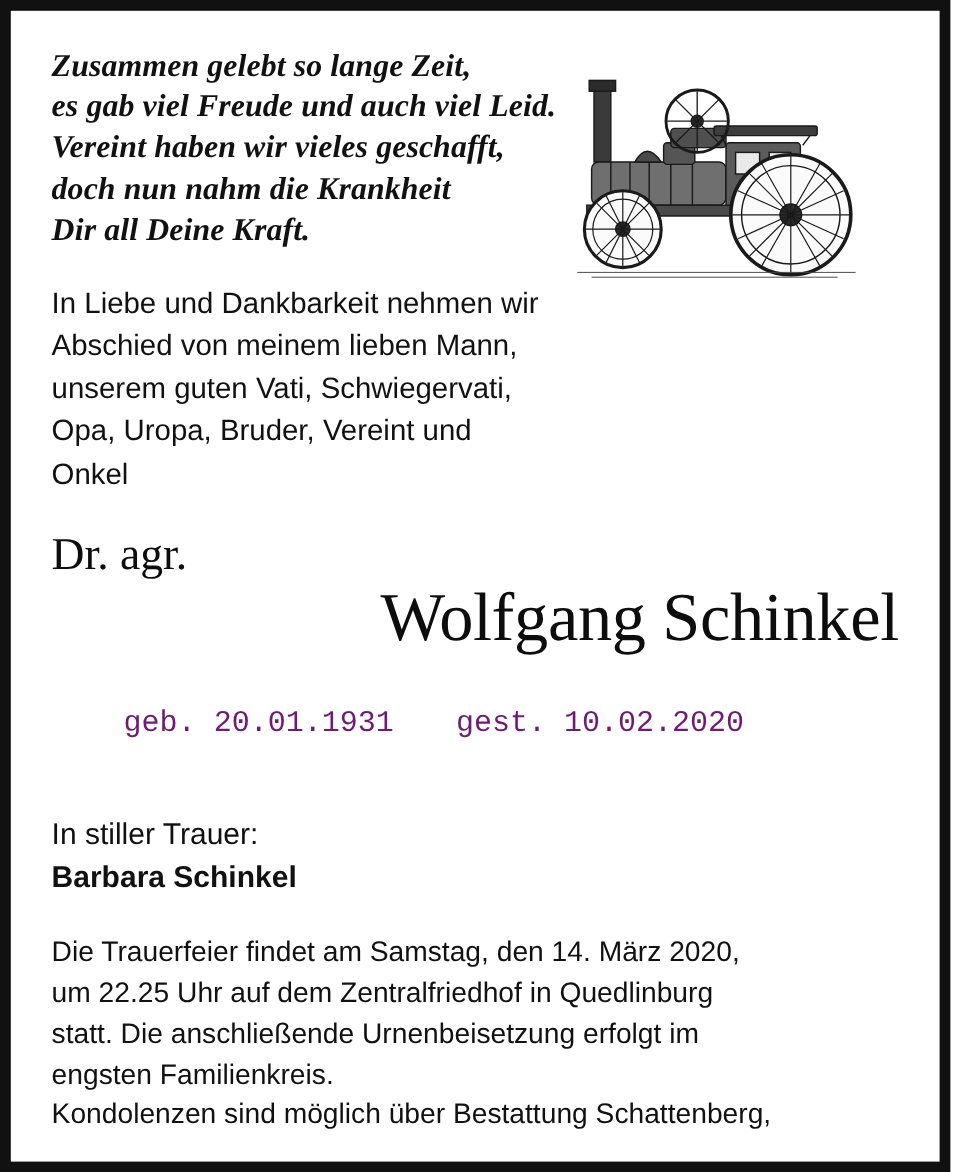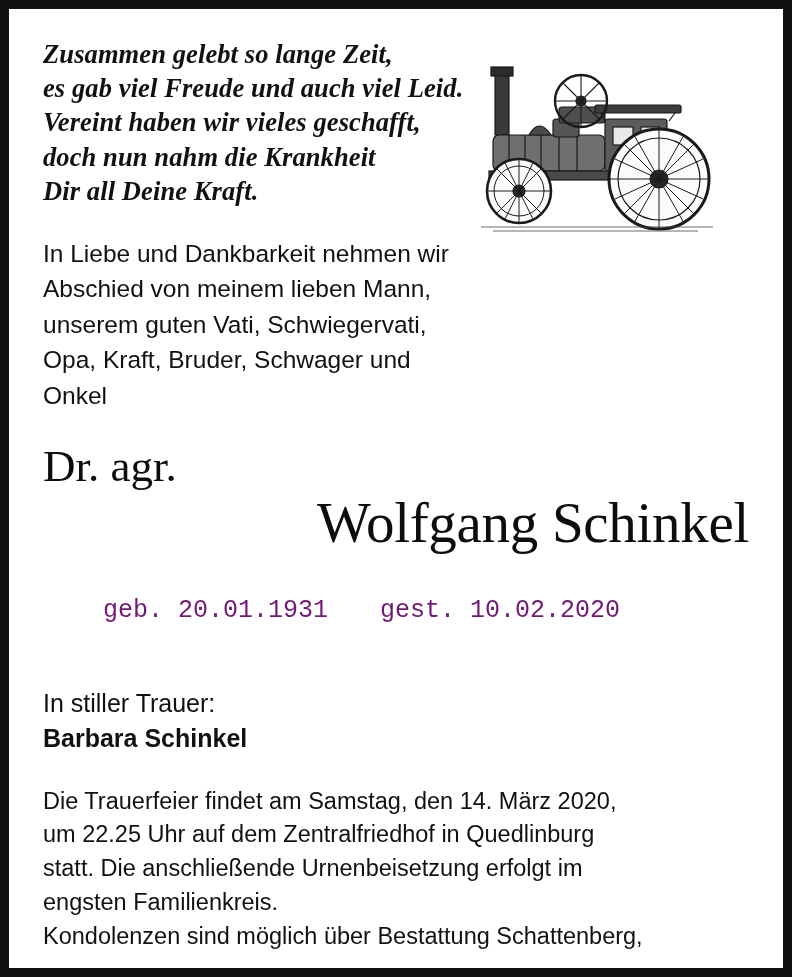--- a/index.html
+++ b/index.html
@@ -57,21 +57,21 @@
   }
   .intro .line { display: block; white-space: pre; }
 
   
   .name-block {
     margin: 30px 0 0 0;
     font-family: "Liberation Serif", serif;
     color: #0d0d0d;
   }
   .name-title {
-    font-size: 45px;
+    font-size: 38px;
     line-height: 1.05;
     white-space: pre;
   }
   .name-main {
     font-size: 57px;
     line-height: 1.12;
     white-space: pre;
     letter-spacing: -0.3px;
     text-align: right;
   }
@@ -188,21 +188,21 @@
           <line x1="30" y1="186" x2="235" y2="186"></line>
         </g>
       </g>
     </svg>
   </div>
 
   <div class="intro">
     <span class="line">In Liebe und Dankbarkeit nehmen wir</span>
     <span class="line">Abschied von meinem lieben Mann,</span>
     <span class="line">unserem guten Vati, Schwiegervati,</span>
-    <span class="line">Opa, Kraft, Bruder, Schwager und</span>
+    <span class="line">Opa, Uropa, Bruder, Vereint und</span>
     <span class="line">Onkel</span>
   </div>
 
   <div class="name-block">
     <div class="name-title">Dr. agr.</div>
     <div class="name-main">Wolfgang Schinkel</div>
   </div>
 
   <div class="dates">
     <span>geb. 20.01.1931</span><span class="gap"></span><span>gest. 10.02.2020</span>

